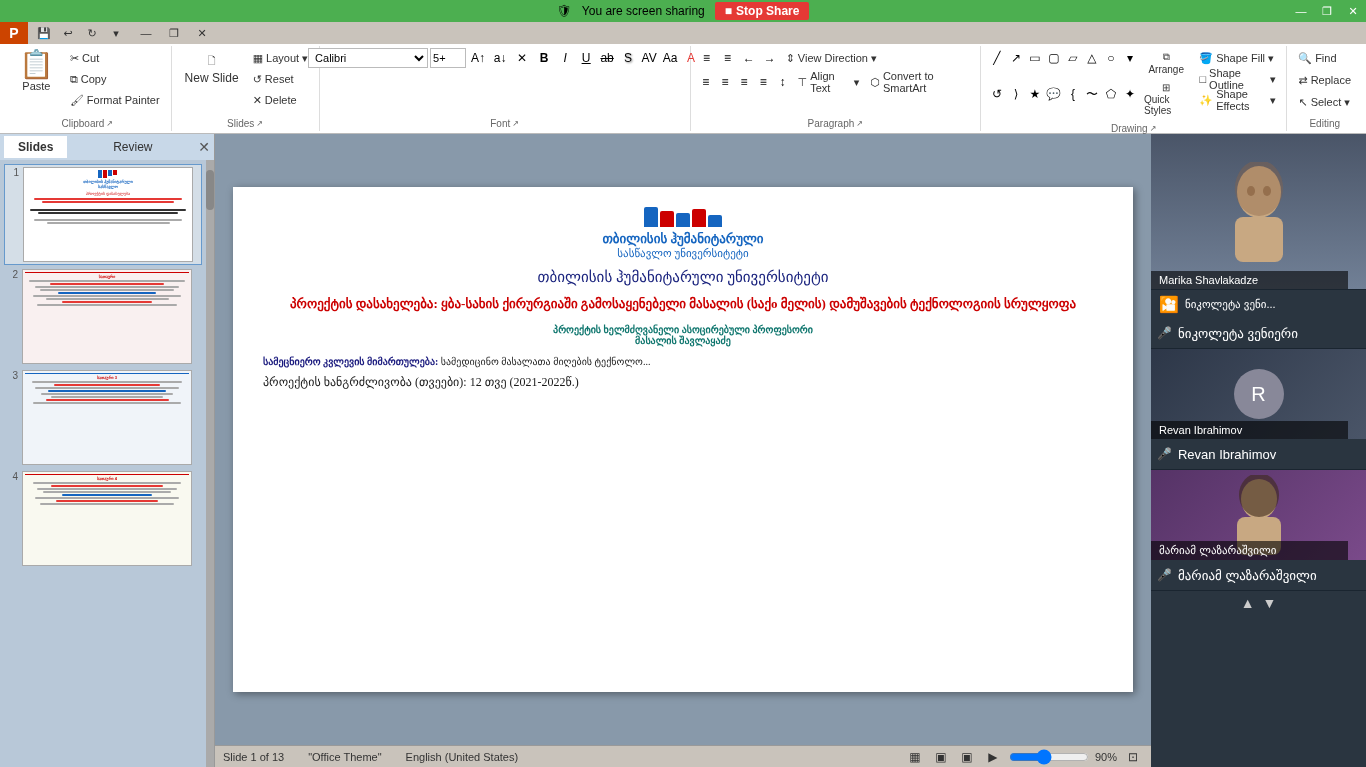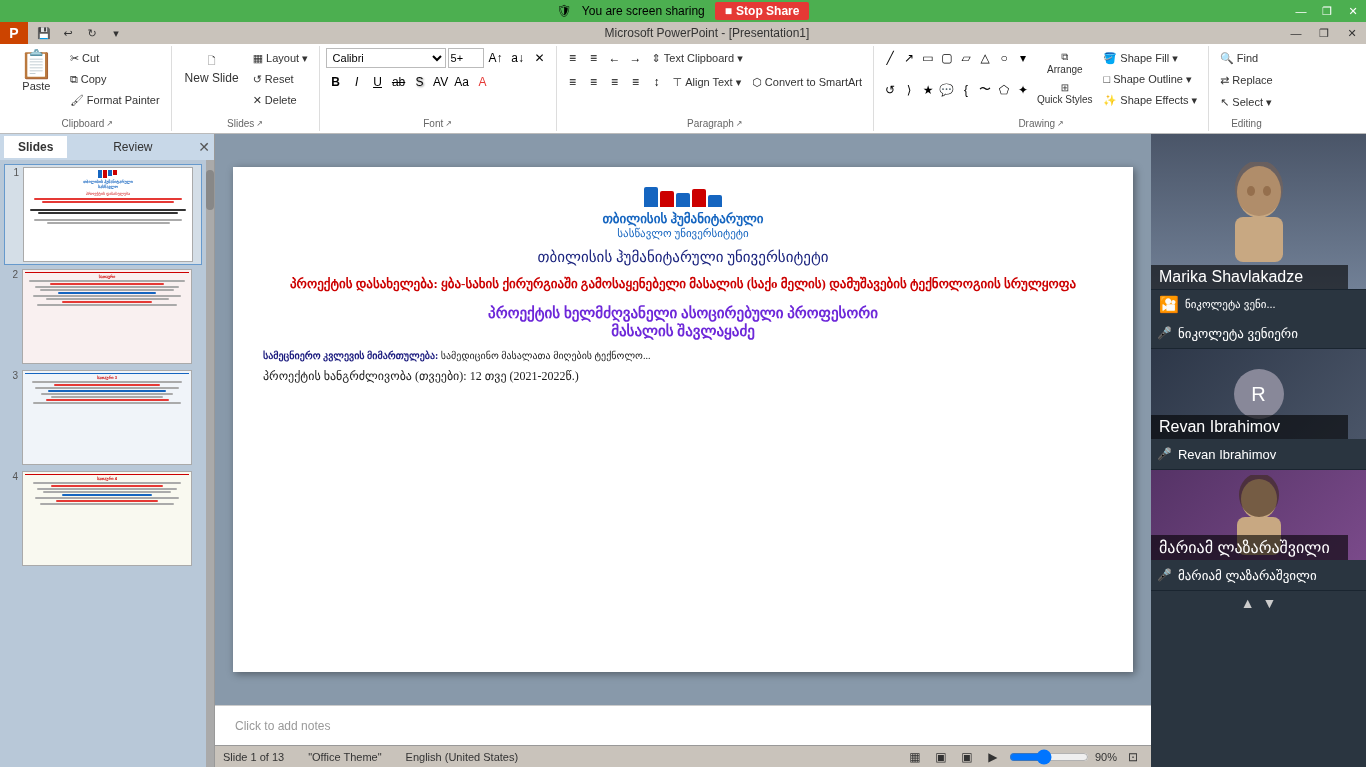--- a/index.html
+++ b/index.html
@@ -142,21 +142,21 @@
 
     
     #video-panel {
       width: 215px; background: #2a3540; display: flex; flex-direction: column;
     }
     .video-user {
       display: flex; flex-direction: column; border-bottom: 1px solid #1a2530;
     }
     .video-main { height: 155px; background: #3a4550; position: relative; overflow: hidden; }
     .video-name-bar {
-      background: rgba(0,0,0,0.6); color: white; font-size: 16px;
+      background: rgba(0,0,0,0.6); color: white; font-size: 11px;
       padding: 3px 8px; position: absolute; bottom: 0; left: 0; right: 18px;
     }
     .video-user-list {
       padding: 4px 6px; background: #2a3540;
       display: flex; align-items: center; gap: 6px; height: 30px;
     }
     .mic-icon { color: #e53935; font-size: 12px; }
     .user-name-small { color: white; font-size: 13px; }
     .video-small { height: 90px; background: #1a2530; position: relative; overflow: hidden; }
     .small-avatar { width: 100%; height: 100%; display: flex; align-items: center; justify-content: center; background: #445566; }
@@ -182,21 +182,21 @@
     }
     .slide-logo-bars {
       width: 100px; height: 20px; margin: 0 auto 4px;
       display: flex; gap: 2px; justify-content: center;
     }
     .logo-bar { height: 20px; width: 14px; }
     .slide-uni-geo { color: #1565c0; font-size: 13px; font-weight: bold; text-align: center; font-family: serif; }
     .slide-uni-en { color: #1565c0; font-size: 11px; text-align: center; font-family: serif; margin-bottom: 6px; }
     .slide-title-geo { color: #1a237e; font-size: 15px; text-align: center; font-family: serif; margin-bottom: 10px; }
     .slide-project-title { color: #cc0000; font-size: 13px; text-align: center; font-family: serif; margin-bottom: 12px; font-weight: bold; }
-    .slide-author { color: #6d28d9; font-size: 15px; text-align: center; font-family: serif; margin-bottom: 10px; font-weight: bold; }
+    .slide-author { color: #0f766e; font-size: 10px; text-align: center; font-family: serif; margin-bottom: 10px; font-weight: bold; }
     .slide-field { color: #1a1a1a; font-size: 10px; font-family: serif; margin-bottom: 8px; }
     .slide-field b { color: #1a1a7e; }
     .slide-duration { color: #1a1a1a; font-size: 12px; font-family: serif; }
 
     
     .thumb-content { width: 100%; height: 100%; overflow: hidden; padding: 2px; }
     .thumb-blue-line { height: 1px; background: #1565c0; margin-bottom: 1px; }
     .thumb-red-line { height: 1px; background: #cc0000; margin-bottom: 1px; }
     .thumb-text-line { height: 2px; background: #aaa; margin-bottom: 1px; border-radius: 1px; }
     .thumb-text-line.red { background: #e53935; }
@@ -251,21 +251,20 @@
   </div>
 
   <div id="title-bar">
     <div id="office-logo">P</div>
     <div id="quick-access">
       <div class="qa-btn">💾</div>
       <div class="qa-btn">↩</div>
       <div class="qa-btn">↻</div>
       <div class="qa-btn">▾</div>
     </div>
-    <div id="title-text">Microsoft PowerPoint - [Presentation1]</div>
     <div id="title-win-controls">
       <div class="tw-ctrl">—</div>
       <div class="tw-ctrl">❐</div>
       <div class="tw-ctrl close">✕</div>
     </div>
   </div>
 
 
   <div id="ribbon">
 
@@ -319,21 +318,21 @@
           </div>
         </div>
       </div>
       <div class="ribbon-group-label">
         <span>Slides</span>
         <span class="group-expand">↗</span>
       </div>
     </div>
 
     <div class="ribbon-group" style="min-width:160px;">
-      <div class="ribbon-group-content" style="flex-direction:column;">
+      <div class="ribbon-group-content" style="flex-direction:row;">
         <div class="font-row">
           <select class="font-select">
             <option>Calibri</option>
           </select>
           <input type="text" class="size-select" value="5+" style="">
           <div class="fmt-btn" title="Increase Font Size">A↑</div>
           <div class="fmt-btn" title="Decrease Font Size">a↓</div>
           <div class="fmt-btn">✕</div>
         </div>
         <div class="font-format-row">
@@ -363,21 +362,21 @@
 
     <div class="ribbon-group" style="min-width:170px;">
       <div class="ribbon-group-content" style="flex-direction:column;">
         <div class="para-row">
           <div class="fmt-btn">≡</div>
           <div class="fmt-btn">≡</div>
           <div class="fmt-btn">←</div>
           <div class="fmt-btn">→</div>
           <div class="ribbon-btn-small">
             <span>⇕</span>
-            <span>Text Clipboard</span>
+            <span>View Direction</span>
             <span>▾</span>
           </div>
         </div>
         <div class="para-row">
           <div class="fmt-btn">≡</div>
           <div class="fmt-btn">≡</div>
           <div class="fmt-btn">≡</div>
           <div class="fmt-btn">≡</div>
           <div class="fmt-btn">↕</div>
           <div class="ribbon-btn-small">
@@ -603,23 +602,20 @@
 
           <div class="slide-field">
             <b>სამეცნიერო კვლევის მიმართულება:</b>
             <span>სამედიცინო მასალათა მიღების ტექნოლო...</span>
           </div>
 
           <div class="slide-duration">პროექტის ხანგრძლივობა (თვეები):   12 თვე (2021-2022წ.)</div>
         </div>
       </div>
 
-      <div id="notes-bar">
-        <span style="color:#999;">Click to add notes</span>
-      </div>
 
       <div id="status-bar">
         <div id="status-left">
           <span>Slide 1 of 13</span>
           <span>"Office Theme"</span>
           <span>English (United States)</span>
         </div>
         <div id="status-right">
           <span class="fmt-btn">▦</span>
           <span class="fmt-btn">▣</span>

